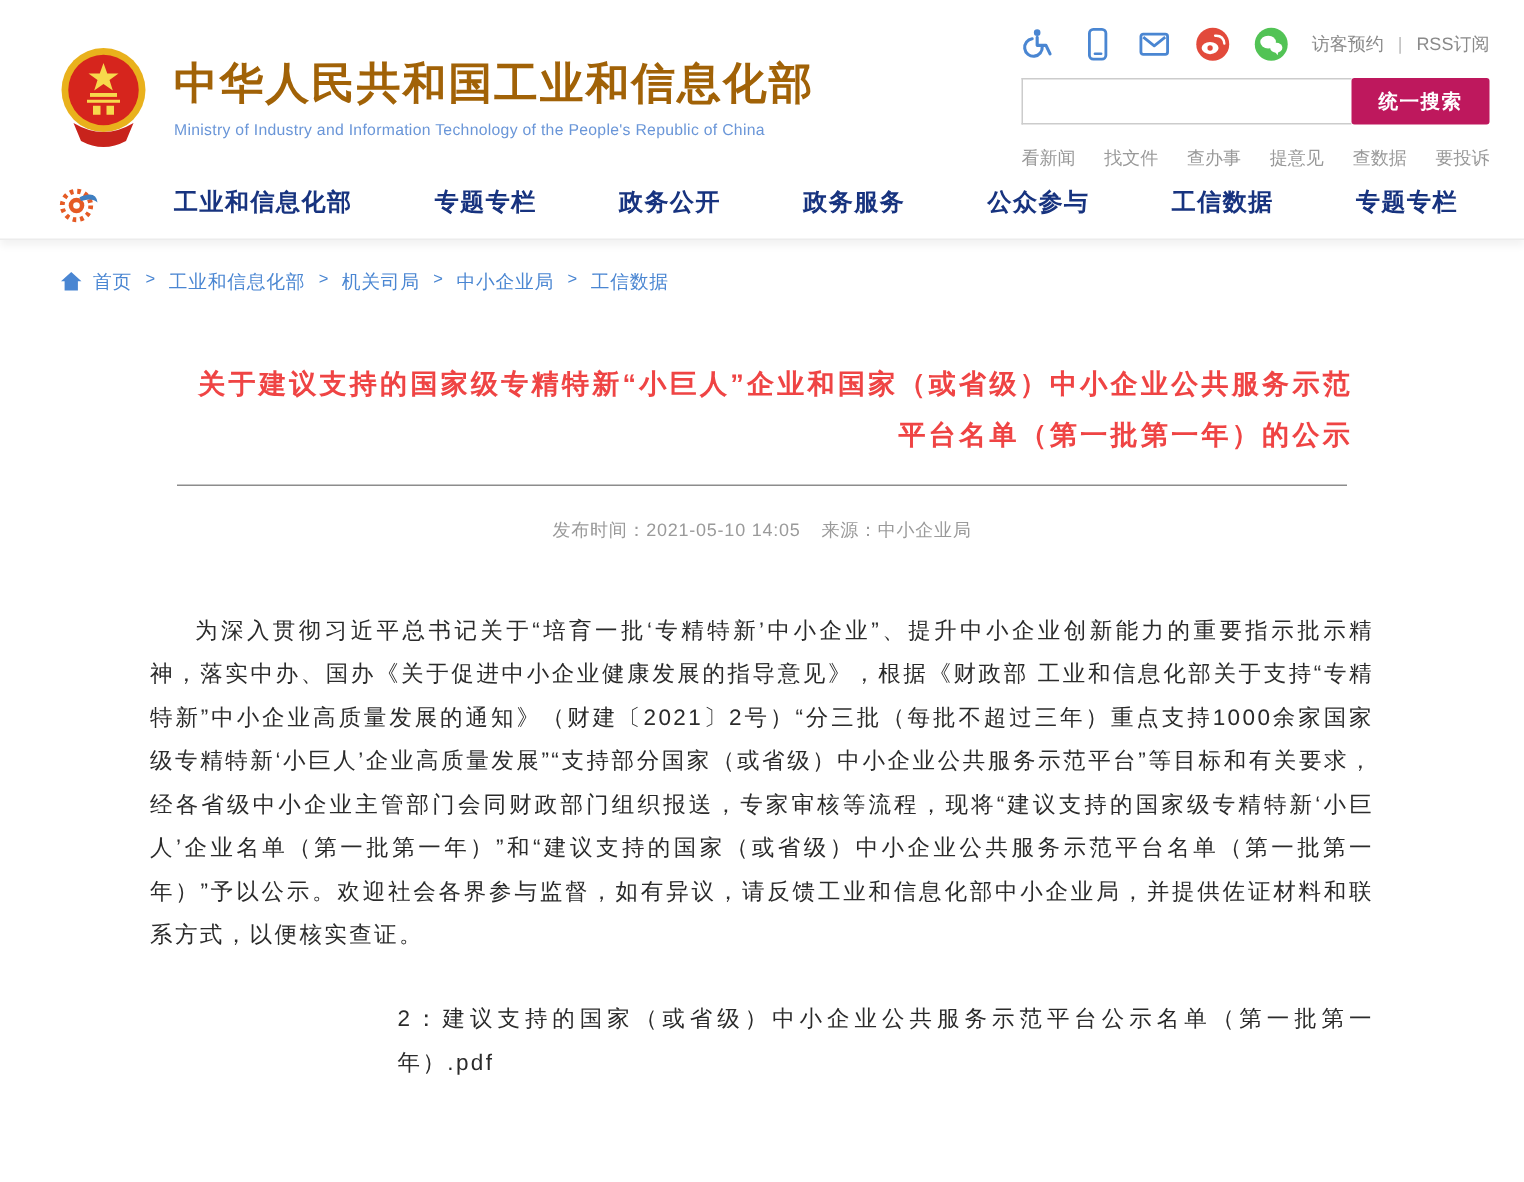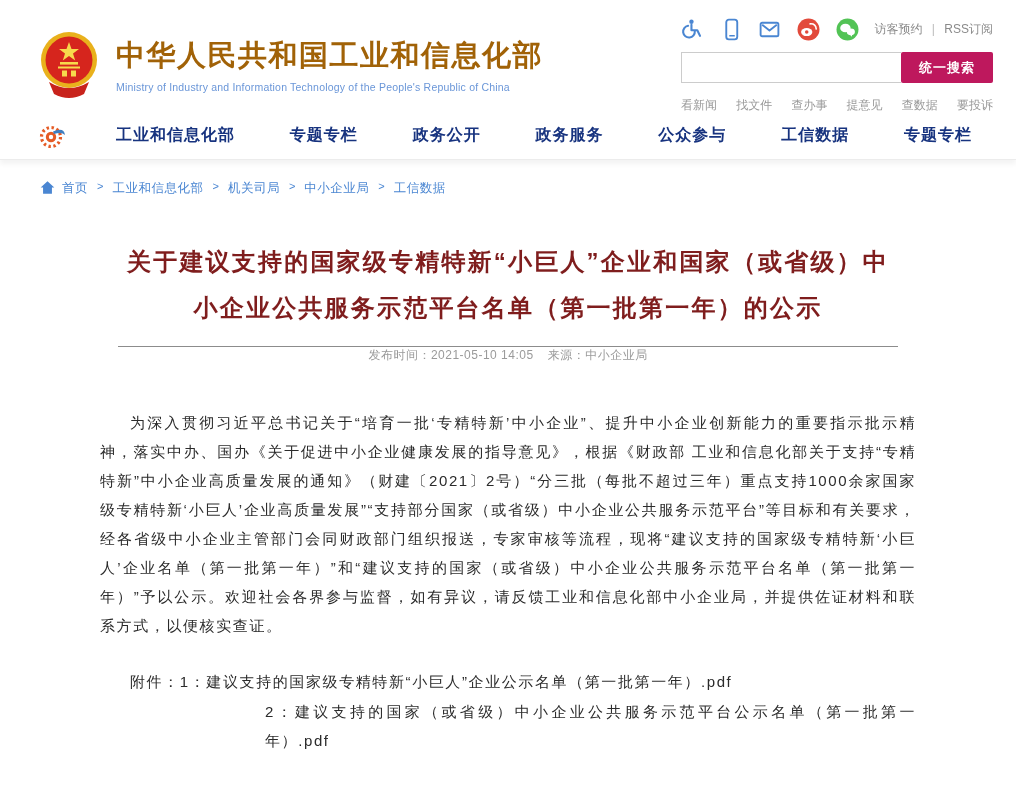--- a/index.html
+++ b/index.html
@@ -37,24 +37,24 @@
 
   
   .breadcrumb { display:flex; align-items:flex-start; padding:20px 0 8px 40px;
     color:#4a86d2; font-size:12.5px; }
   .breadcrumb .home-ic { width:15px; height:15px; margin-right:7px; }
   .crumb { cursor:pointer; letter-spacing:0.5px; }
   .crumb-sep { margin:0 9px; color:#4a86d2; font-size:11px; }
 
   
   .article { width:816px; margin:34px auto 0; color:#333; }
-  .art-title { text-align:center; font-size:24px; font-weight:bold; color:#7f1d1d;
+  .art-title { text-align:right; font-size:18px; font-weight:bold; color:#ef4444;
     line-height:1.9; letter-spacing:2.2px; padding:0 14px; }
   .title-rule { border:none; border-top:1px solid #8c8c8c; margin:16px 18px 0; }
-  .art-meta { text-align:center; color:#9a9a9a; font-size:12px; letter-spacing:0.5px; }
+  .art-meta { text-align:center; color:#9a9a9a; font-size:12px; margin-top:21px; letter-spacing:0.5px; }
   .art-meta .m-src { margin-left:14px; }
 
   .art-body { margin-top:44px; font-size:15px; line-height:29px; letter-spacing:1.6px;
     text-align:justify; color:#2b2b2b; }
   .art-body p.lead { text-indent:2em; }
   .info-line { text-indent:2em; }
   .attach-block { margin-top:27px; }
   .attach-line1 { text-indent:2em; }
   .attach-line1 .pdf, .attach-line2 .pdf { cursor:pointer; }
   .attach-line2 { padding-left:165px; margin-top:1px; }
@@ -167,22 +167,19 @@
   <div class="art-title">关于建议支持的国家级专精特新“小巨人”企业和国家（或省级）中小企业公共服务示范平台名单（第一批第一年）的公示</div>
   <hr class="title-rule">
   <div class="art-meta">
     <span>发布时间：</span><span>2021-05-10 14:05</span><span class="m-src">来源：</span><span>中小企业局</span>
   </div>
 
   <div class="art-body">
     <p class="lead">为深入贯彻习近平总书记关于“培育一批‘专精特新’中小企业”、提升中小企业创新能力的重要指示批示精神，落实中办、国办《关于促进中小企业健康发展的指导意见》，根据《财政部 工业和信息化部关于支持“专精特新”中小企业高质量发展的通知》（财建〔2021〕2号）“分三批（每批不超过三年）重点支持1000余家国家级专精特新‘小巨人’企业高质量发展”“支持部分国家（或省级）中小企业公共服务示范平台”等目标和有关要求，经各省级中小企业主管部门会同财政部门组织报送，专家审核等流程，现将“建议支持的国家级专精特新‘小巨人’企业名单（第一批第一年）”和“建议支持的国家（或省级）中小企业公共服务示范平台名单（第一批第一年）”予以公示。欢迎社会各界参与监督，如有异议，请反馈工业和信息化部中小企业局，并提供佐证材料和联系方式，以便核实查证。</p>
 
     <div class="attach-block">
-      <div class="attach-line1">
-        <span>附件：</span><span class="pdf">1：建议支持的国家级专精特新“小巨人”企业公示名单（第一批第一年）.pdf</span>
-      </div>
       <div class="attach-line2">
         <span class="pdf">2：建议支持的国家（或省级）中小企业公共服务示范平台公示名单（第一批第一年）.pdf</span>
       </div>
     </div>
 
   </div>
 </div>
 
 </body></html>

